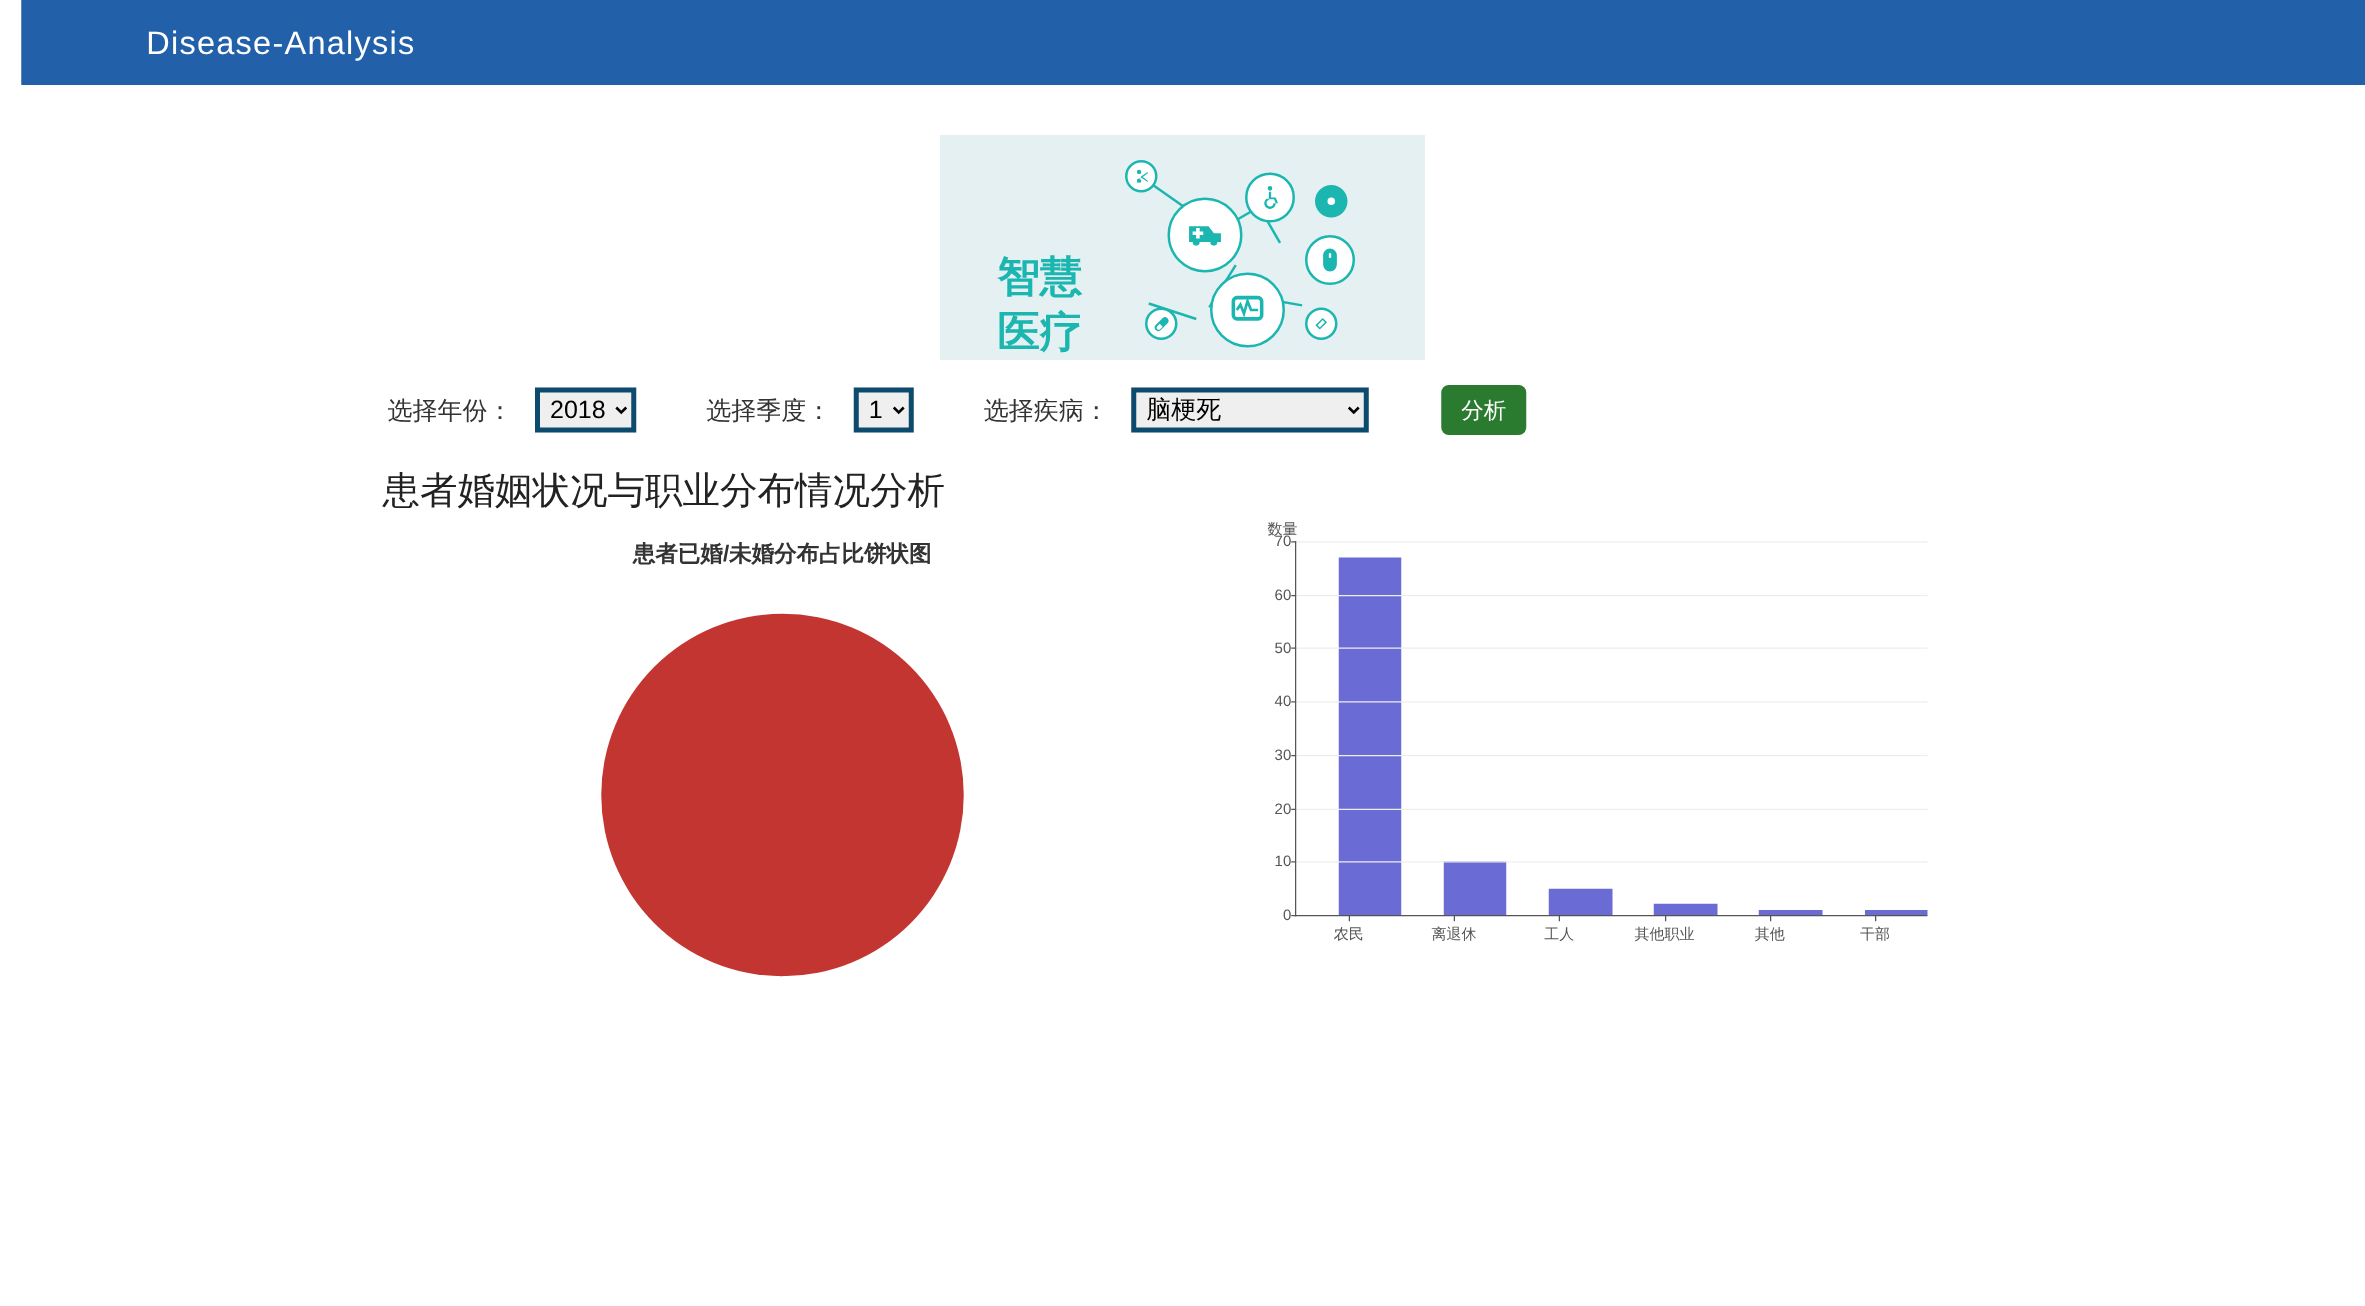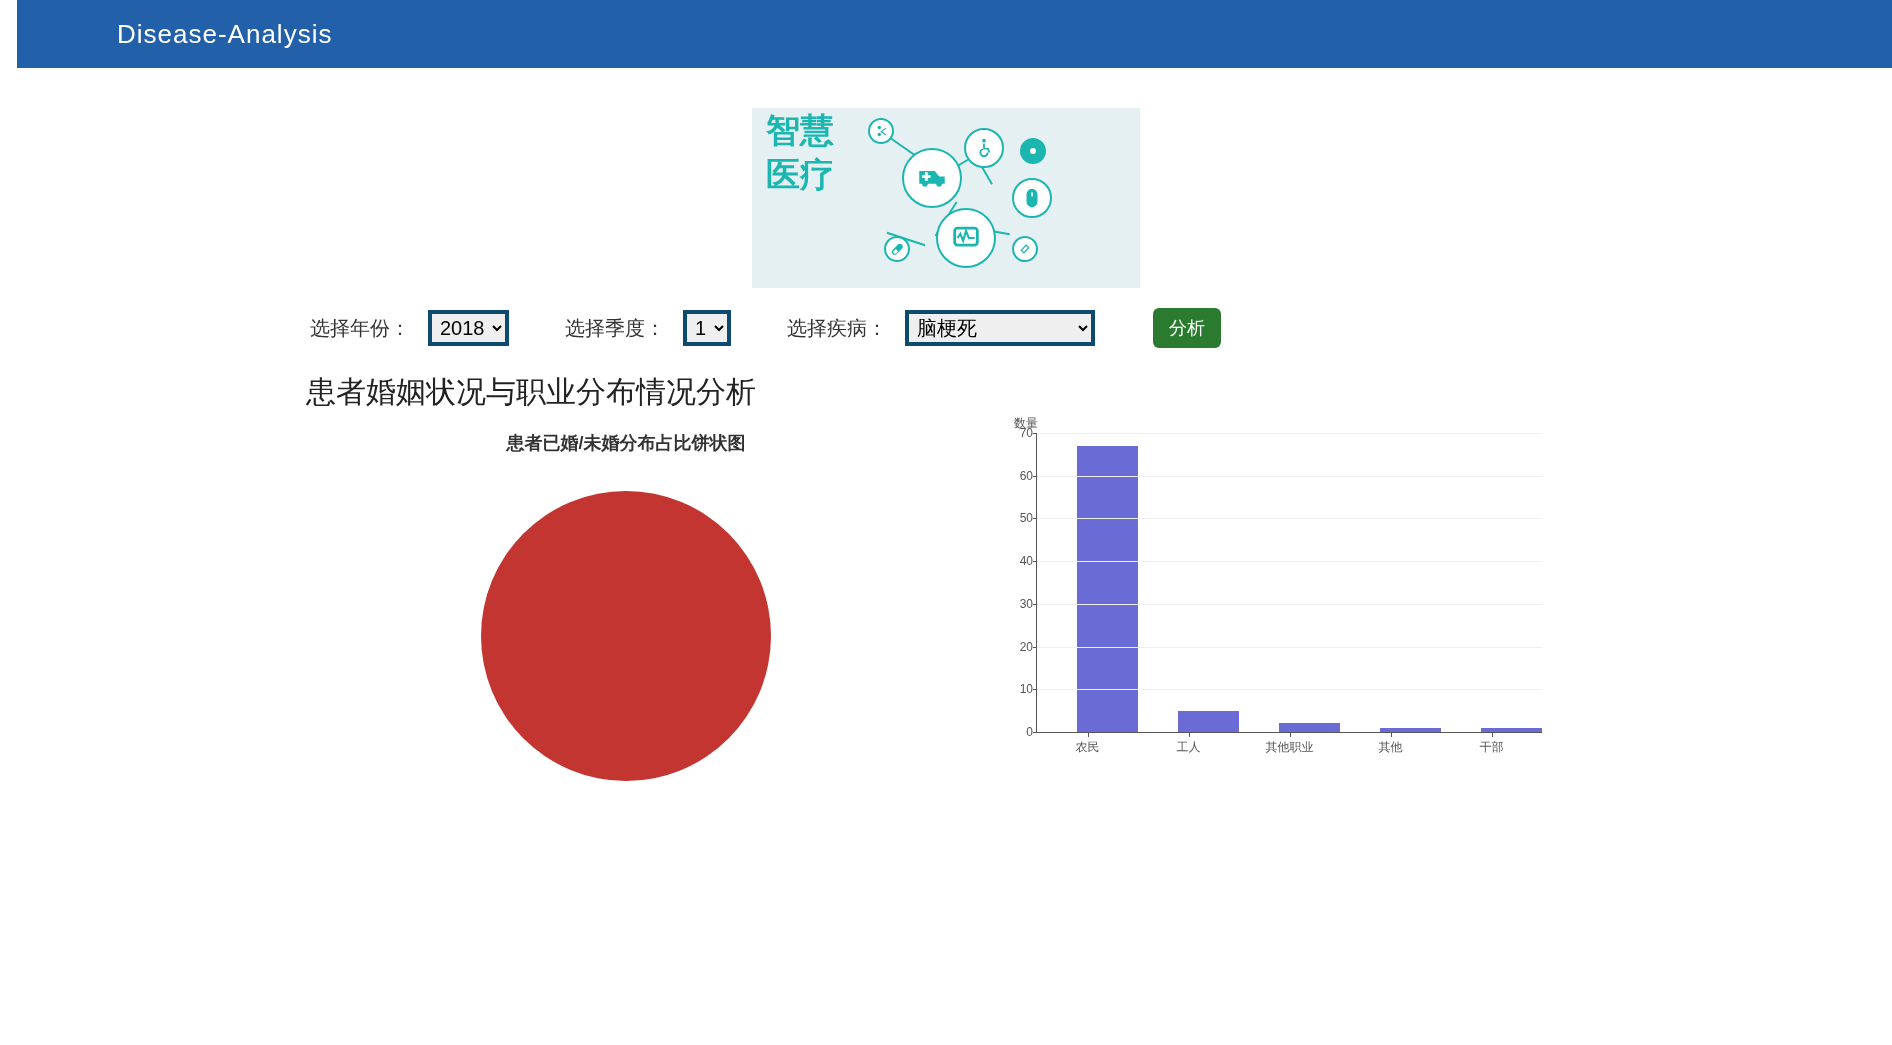--- a/index.html
+++ b/index.html
@@ -33,22 +33,22 @@
   color: #fff;
   border-bottom: 2px solid #e0c36a;
 }
 
 .banner {
   margin: 40px auto 20px;
   width: 388px;
   height: 180px;
   background: #e5f0f2;
   display: flex;
-  align-items: flex-start;
-  padding: 0 4px;
+  align-items: flex-end;
+  padding: 0 36px;
   position: relative;
 }
 .banner-text {
   color: #1cb6b0;
   font-size: 34px;
   font-weight: 700;
   line-height: 1.3;
   margin-left: 10px;
   margin-right: 10px;
 }
@@ -218,20 +218,25 @@
   </div>
 
   <div class="chart-box">
     <div class="bar-chart">
       <div class="y-axis-title">数量</div>
       <div class="plot-area" id="bar-plot">
         <div class="bars" id="bar-bars">
             <div class="bar-slot">
               <div class="bar" style="height: 95.7143%;"></div>
               <div class="x-tick">农民</div>
+              <div class="x-tick-mark"></div>
+            </div>
+            <div class="bar-slot">
+              <div class="bar" style="height: 14.2857%;"></div>
+              <div class="x-tick">离退休</div>
               <div class="x-tick-mark"></div>
             </div>
             <div class="bar-slot">
               <div class="bar" style="height: 7.14286%;"></div>
               <div class="x-tick">工人</div>
               <div class="x-tick-mark"></div>
             </div>
             <div class="bar-slot">
               <div class="bar" style="height: 2.85714%;"></div>
               <div class="x-tick">其他职业</div>

